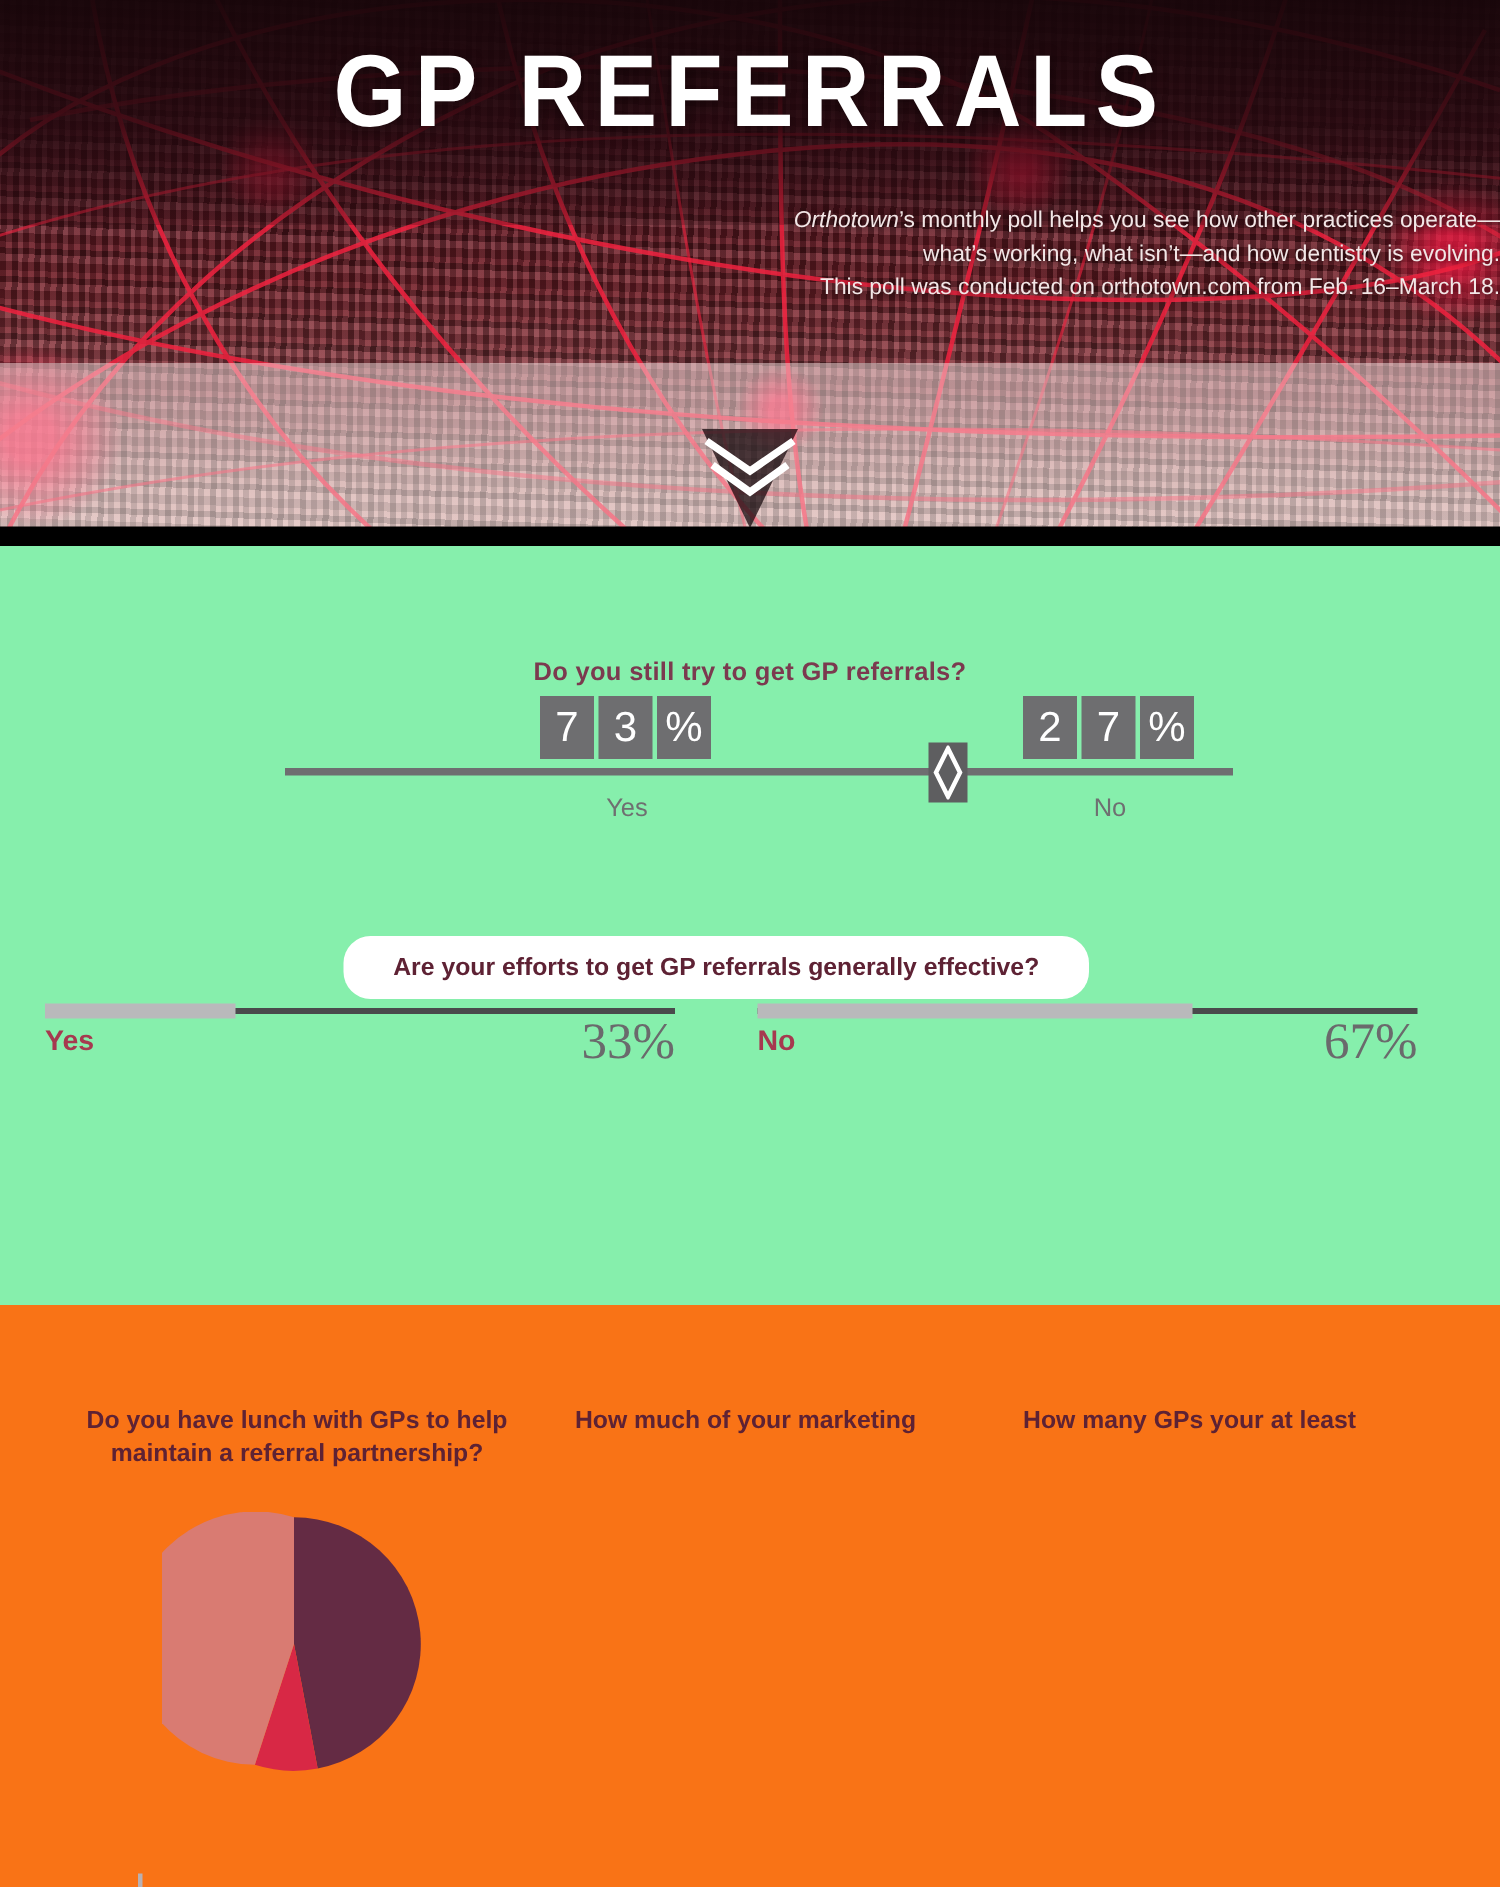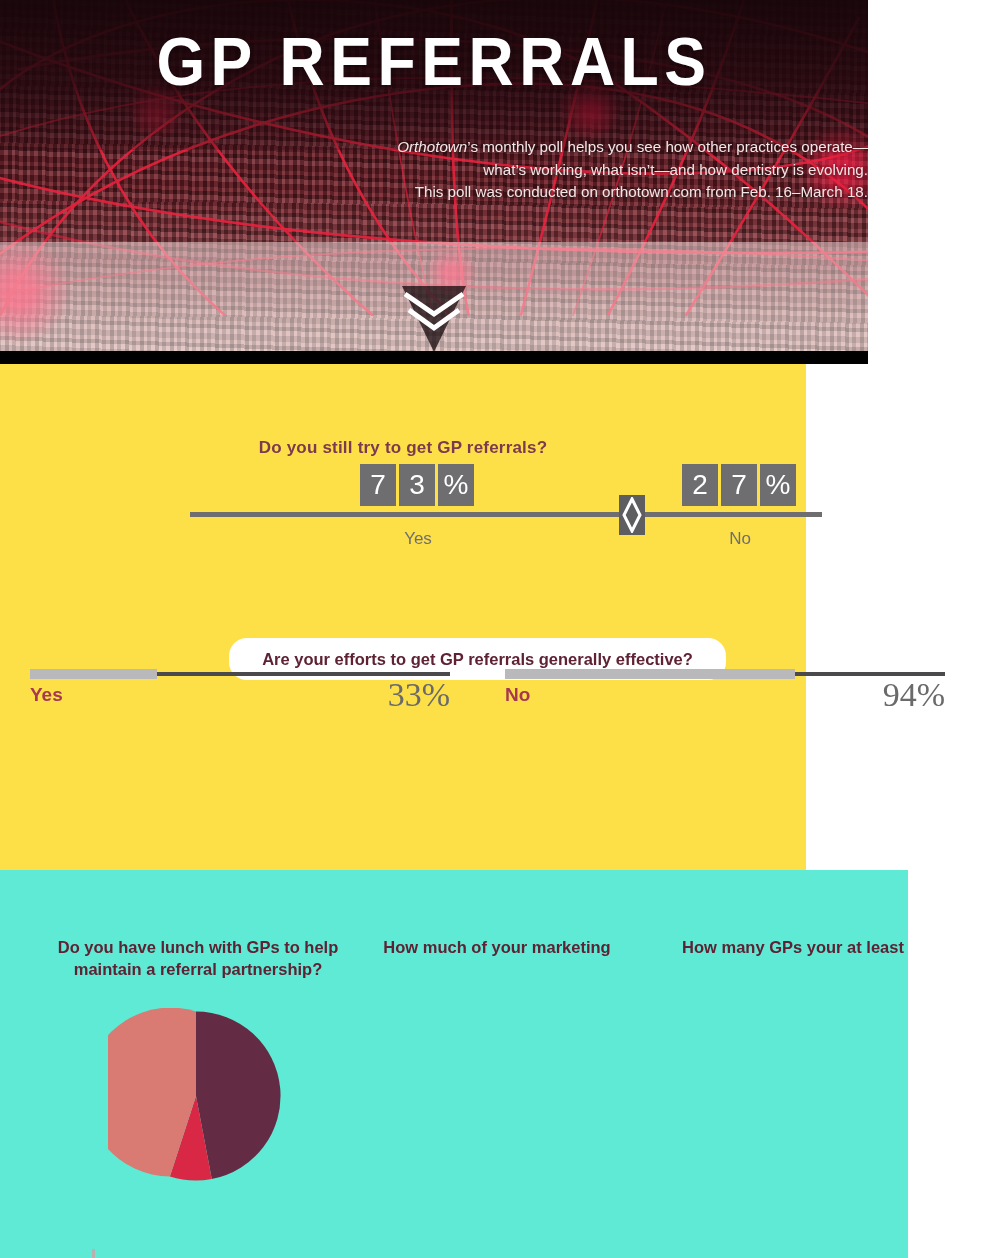--- a/index.html
+++ b/index.html
@@ -9,21 +9,21 @@
     background: #ffffff;
     width: 1000px;
     height: 1258px;
     overflow: hidden;
     position: relative;
   }
 
   
   .hero {
     position: relative;
-    width: 868px;
+    width: 1000px;
     height: 364px;
     overflow: hidden;
     background: #3b82f6;
   }
   .hero-photo {
     position: absolute; inset: 0;
     background:
       
       radial-gradient(circle at 52% 75%, rgba(240,30,70,.75) 0 1.2%, rgba(240,30,70,0) 5%),
       radial-gradient(circle at 2% 80%, rgba(240,30,70,.8) 0 1.5%, rgba(240,30,70,0) 6%),
@@ -77,22 +77,22 @@
     position: absolute; left: 50%; top: 286px; transform: translateX(-50%);
     width: 0; height: 0;
     border-left: 32px solid transparent;
     border-right: 32px solid transparent;
     border-top: 66px solid rgba(18,4,8,.72);
   }
 
   
   .black-section {
     position: relative;
-    width: 806px; height: 506px;
-    background: #fde047;
+    width: 1000px; height: 506px;
+    background: #86efac;
   }
   .q-head {
     position: absolute; width: 100%; text-align: center;
     color: #7b3a4f;
     font-family: "Liberation Sans Narrow", "Liberation Sans", sans-serif;
     font-weight: bold;
     font-size: 17px;
     letter-spacing: .2px;
   }
   .slider-wrap { position: absolute; left: 190px; top: 148px; width: 632px; }
@@ -138,21 +138,21 @@
   }
   .bar-pct {
     position: absolute; top: 4px;
     color: #6a6a6c;
     font-family: Liberation Serif, serif;
     font-size: 34px;
   }
 
   
   .grey-section {
-    position: relative; width: 908px; height: 388px; background: #5eead4;
+    position: relative; width: 1000px; height: 388px; background: #f97316;
   }
   .pie-title {
     position: absolute; text-align: center;
     color: #5e2234;
     font-family: "Liberation Sans Narrow", "Liberation Sans", sans-serif;
     font-weight: bold; font-size: 16.5px; line-height: 22px;
   }
   .pie-lbl {
     position: absolute; text-align: center; line-height: 1.06;
   }
@@ -229,36 +229,36 @@
     </div>
     <div class="slider-label" style="left:510px; top:17px;">No</div>
 
     <div class="slider-handle">
       <svg width="20" height="36" viewBox="0 0 20 36">
         <path d="M10 2 L18 18 L10 34 L2 18 Z" fill="none" stroke="#ffffff" stroke-width="3"></path>
       </svg>
     </div>
   </div>
 
-  <div class="q-banner" style="top:274px;border-radius:18px;">
+  <div class="q-banner" style="top:260px;border-radius:18px;">
     <span>Are your efforts to get GP referrals generally effective?</span>
   </div>
 
   <div class="barblock" style="left:30px; top:308px; width:420px;">
     <div class="bar-bg" style="width:420px;"></div>
     <div class="bar-fill" style="width:127px;"></div>
     <div class="bar-name">Yes</div>
     <div class="bar-pct" style="right:0;">33%</div>
   </div>
 
   <div class="barblock" style="left:505px; top:308px; width:440px;">
     <div class="bar-bg" style="width:440px;"></div>
     <div class="bar-fill" style="width:290px;"></div>
     <div class="bar-name">No</div>
-    <div class="bar-pct" style="right:0;">94%</div>
+    <div class="bar-pct" style="right:0;">67%</div>
   </div>
 </div>
 
 <div class="grey-section">
 
   <div class="pie-title" style="left:48px; top:66px; width:300px;">
     <div>Do you have lunch with GPs to help</div>
     <div>maintain a referral partnership?</div>
   </div>
 

